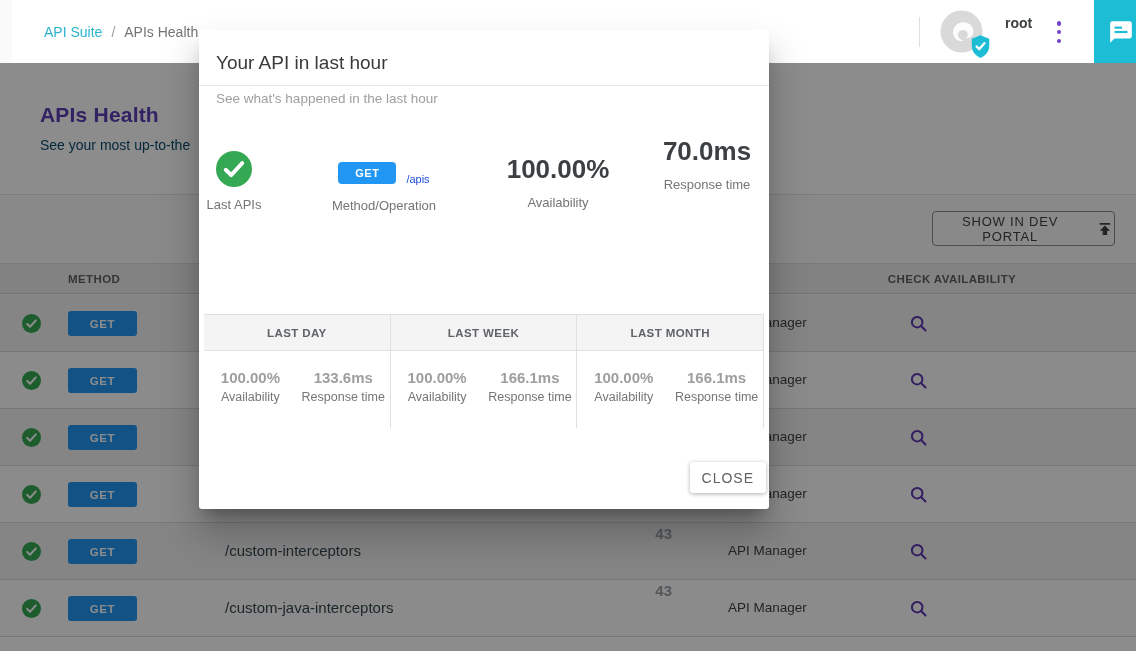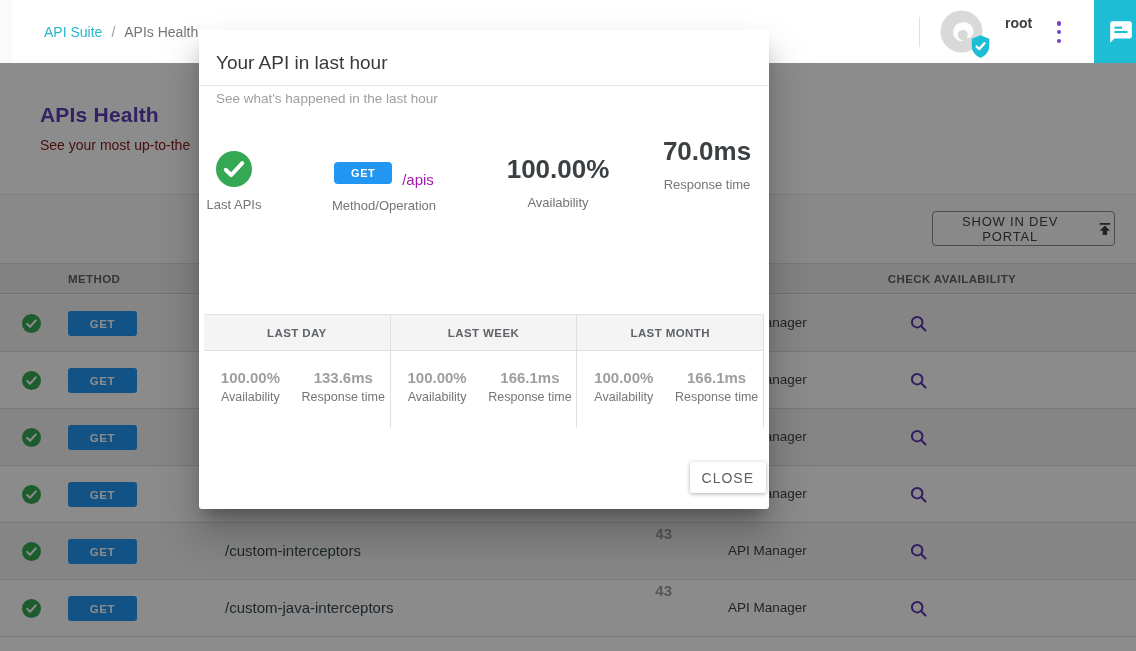--- a/index.html
+++ b/index.html
@@ -3,21 +3,21 @@
 <meta charset="utf-8">
 <style>
   * { margin:0; padding:0; box-sizing:border-box; }
   html,body { width:1136px; height:651px; overflow:hidden; }
   body { font-family:"Liberation Sans", sans-serif; background:#fff; }
   .app { position:relative; width:1136px; height:651px; background:#fafafa; overflow:hidden; }
 
   
   .hero { position:absolute; top:63px; left:0; width:100%; height:132px; background:#fff; border-bottom:1px solid #e4e4e4; z-index:1; }
   .hero-title { position:absolute; left:40px; top:40px; font-size:21px; font-weight:bold; color:#5b3db4; letter-spacing:0.2px; }
-  .hero-subtitle { position:absolute; left:40px; top:74px; font-size:14px; color:#7f1d1d; }
+  .hero-subtitle { position:absolute; left:40px; top:74px; font-size:14px; color:#0c4a6e; }
 
   .list-heading { position:absolute; left:40px; top:214px; font-size:23px; color:#455a64; z-index:1; }
   .portal-button { position:absolute; left:932px; top:211px; width:183px; height:35px; border:1px solid #8a8a8a; border-radius:4px;
                    background:transparent; color:#424242; font-size:13px; letter-spacing:0.8px; font-family:inherit;
                    display:flex; align-items:center; justify-content:center; gap:9px; z-index:1; cursor:pointer; }
 
   .table-header { position:absolute; top:263px; left:0; width:100%; height:31px; background:#ededed;
                   border-top:1px solid #dcdcdc; border-bottom:1px solid #d2d2d2; z-index:1; }
   .th { position:absolute; top:9px; font-size:11.5px; font-weight:bold; color:#616161; letter-spacing:0.4px; }
   .th-method { left:68px; }
@@ -64,21 +64,21 @@
 
   .stat-cell { position:absolute; text-align:center; }
   .stat-cell .stat-label { font-size:13px; color:#757575; }
   .stat-lasthour { left:0; top:121px; width:70px; }
   .stat-lasthour svg { display:block; margin:0 auto; }
   .stat-lasthour .stat-label { margin-top:10px; }
   .stat-method { left:105px; top:132px; width:160px; }
   .stat-method-row { display:flex; align-items:center; justify-content:center; gap:10px; height:22px; }
   .stat-method-badge { width:58px; height:22px; background:#2196f3; border-radius:4px; color:#fff; font-size:11px; font-weight:bold;
                        letter-spacing:0.5px; display:flex; align-items:center; justify-content:center; }
-  .stat-method-path { font-size:15px; color:#a21caf;margin-top:12px; }
+  .stat-method-path { font-size:11px; color:#1d4ed8;margin-top:12px; }
   .stat-method .stat-label { margin-top:14px; }
   .stat-big { font-size:26px; font-weight:bold; color:#3c4043; line-height:28px; }
   .stat-availability { left:284px; top:125px; width:150px; }
   .stat-response { left:433px; top:107px; width:150px; }
   .stat-availability .stat-label, .stat-response .stat-label { margin-top:12px; }
 
   .history-title { position:absolute; left:17px; top:252px; font-size:17px; color:#3a3a3a; }
   .history-table { position:absolute; left:5px; right:5px; top:284px; border-top:1px solid #e0e0e0; display:flex; }
   .history-col { flex:1; border-right:1px solid #e0e0e0; }
   .history-col-header { height:36px; background:#f4f4f4; border-bottom:1px solid #e0e0e0; display:flex; align-items:center;

